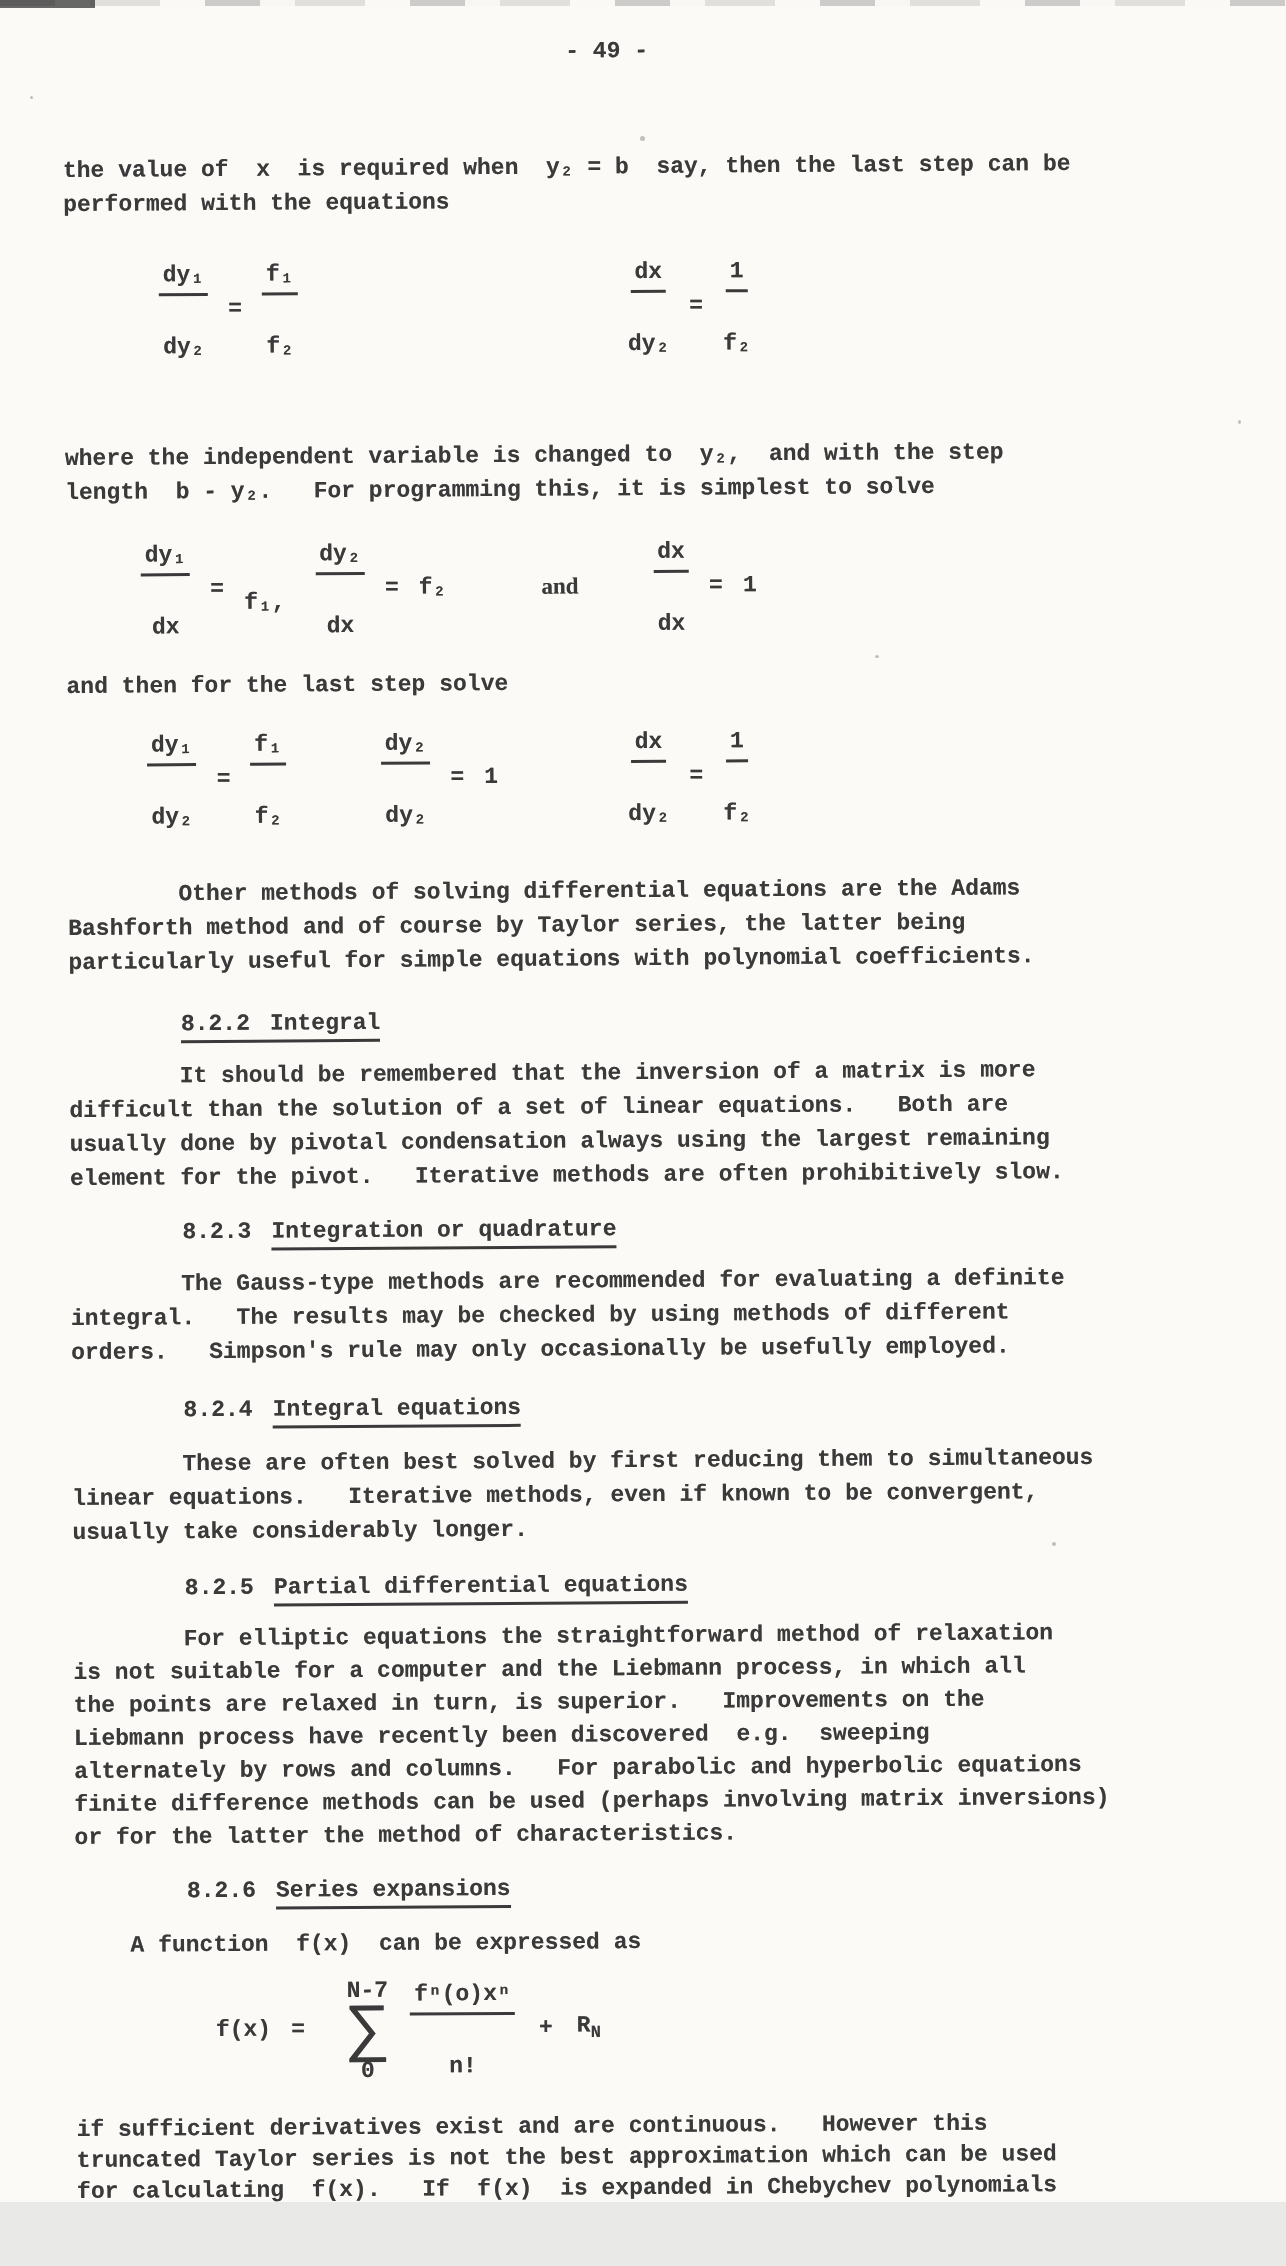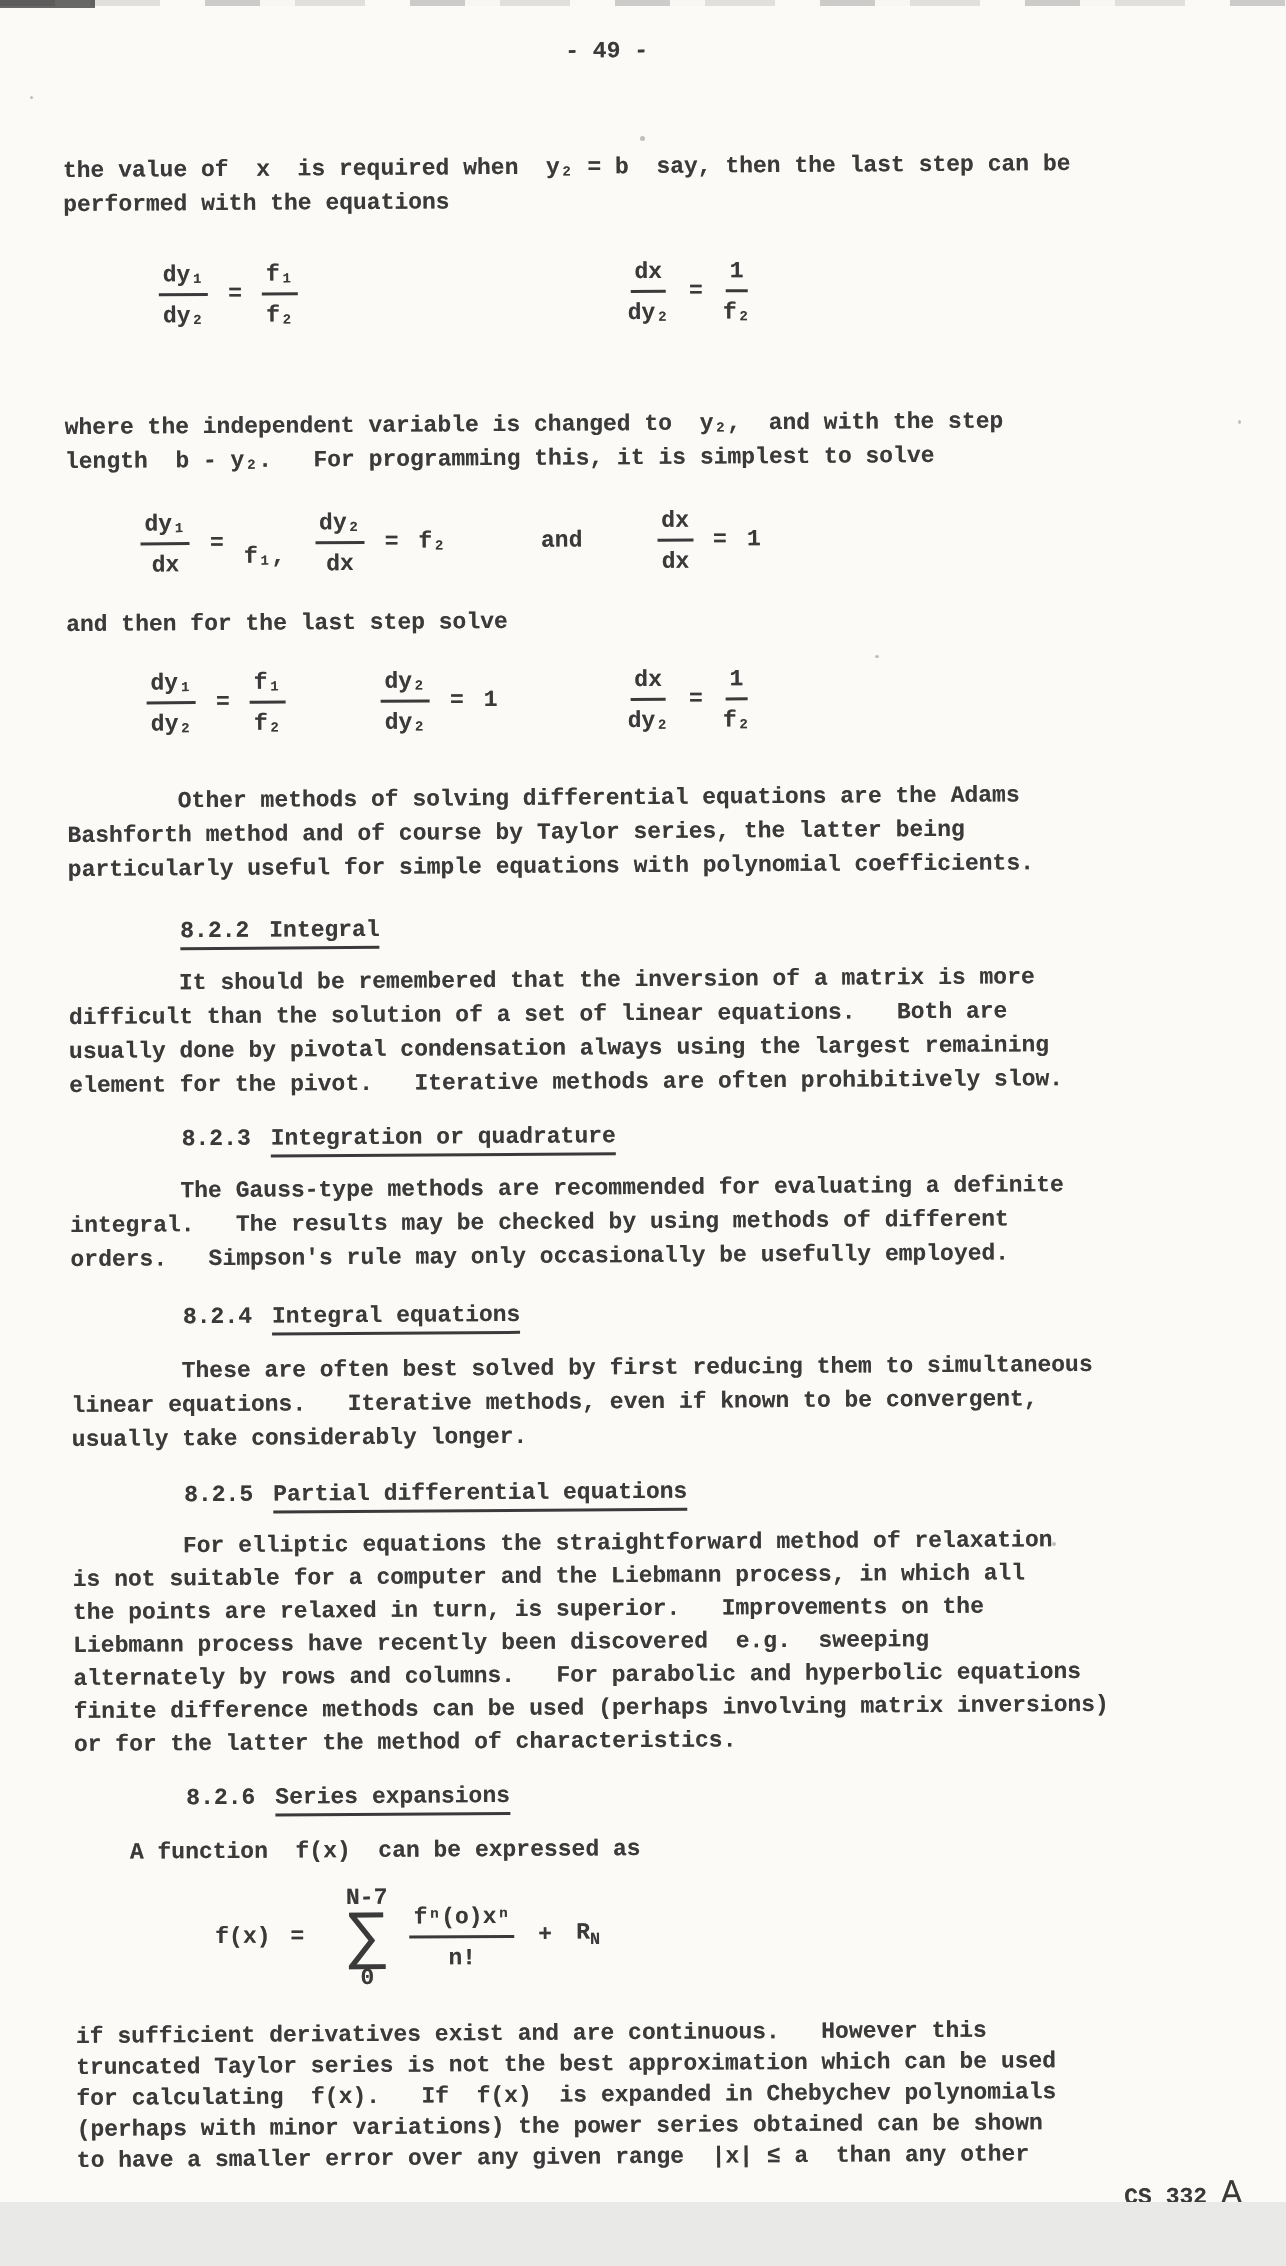--- a/index.html
+++ b/index.html
@@ -58,27 +58,27 @@
 
   
   .eqrow{ display:flex; align-items:center; }
   .eqrow1{ margin-top:38px; margin-left:95px; }
   .eqrow1 .g2{ margin-left:330px; }
   .eqrow2{ margin-top:30px; margin-left:75px; }
   .eqrow3{ margin-top:26px; margin-left:80px; }
   .eqrow3 .g2{ margin-left:95px; }
   .eqrow3 .g3{ margin-left:130px; }
   .eqgroup{ display:inline-flex; align-items:center; }
-  .frac{ display:inline-flex; flex-direction:column; align-items:center; text-align:center; }
+  .frac{ display:inline-flex; flex-direction:column; align-items:center; text-align:center;gap:31px; }
   .fnum{ padding:0 4px 2px; border-bottom:3px solid #3a3a3a; line-height:32px; }
   .fden{ padding-top:4px; line-height:32px; }
   .eqsign{ margin:0 20px; position:relative; top:-2px; }
   .etok{ position:relative; top:-2px; }
   .tok-gap{ margin-right:30px;margin-top:28px; }
-  .and-tok{ margin-left:95px; margin-right:75px; }
+  .and-tok{ margin-left:95px; margin-right:75px;font-family:Liberation Serif, serif; }
 
   
   .heading{ margin-left:112px; line-height:34px; }
   .h822{ margin-top:28px; }
   .h823{ margin-top:20px; }
   .h824{ margin-top:24px; }
   .h825{ margin-top:22px; }
   .h826{ margin-top:20px; }
   .hnum{ margin-right:20px; }
   .u{ border-bottom:3px solid #3a3a3a; padding-bottom:3px; }

